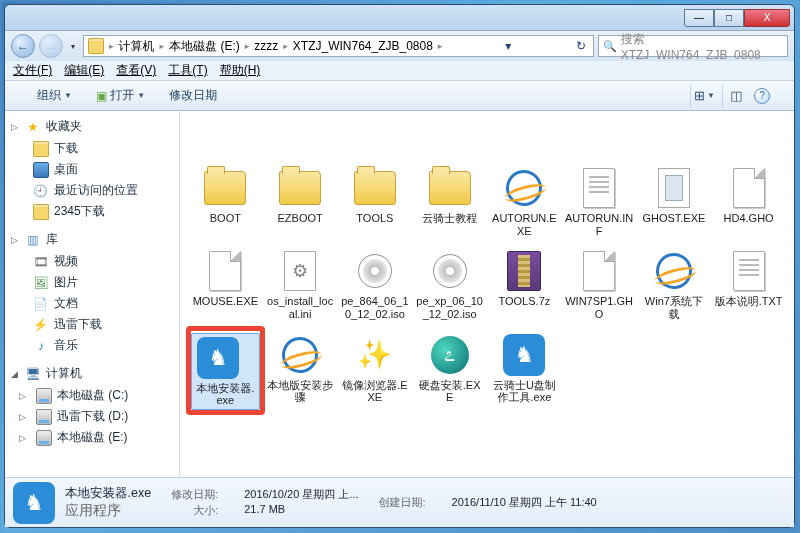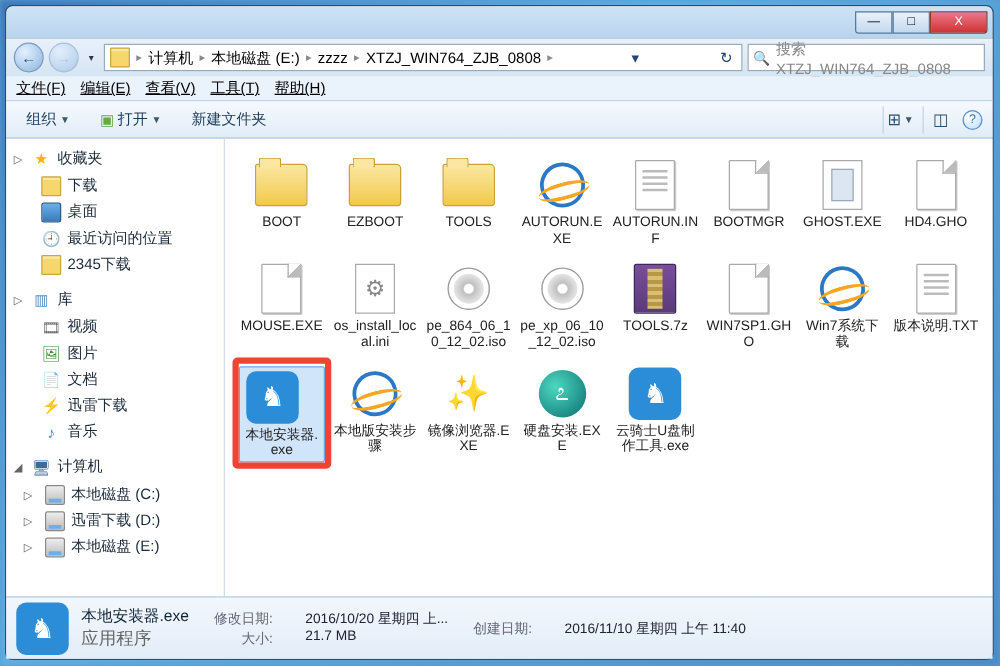--- a/index.html
+++ b/index.html
@@ -29,21 +29,21 @@
 .bc-sep { color: #888; padding: 0 3px; font-size: 9px; }
 .bc-refresh { margin-left: auto; padding: 0 5px; color: #247; cursor: pointer; }
 .searchbox { width: 190px; height: 22px; background: #fff; border: 1px solid #9ab; display: flex; align-items: center; font-size: 12px; color: #888; padding: 0 4px; }
 .searchbox .mag { margin-right: 4px; color: #555; font-size: 11px; }
 
 
 .menubar { height: 20px; display: flex; align-items: center; gap: 12px; padding: 0 8px; font-size: 12px; background: #eaf2fb; border-bottom: 1px solid #c0d2e8; }
 .menubar span { cursor: pointer; text-decoration: underline; }
 
 
-.toolbar { height: 30px; display: flex; align-items: center; gap: 8px; padding: 0 8px; font-size: 12px; background: linear-gradient(#f6fafe, #e1ecf7); border-bottom: 1px solid #aac2dc; justify-content: flex-end; }
+.toolbar { height: 30px; display: flex; align-items: center; gap: 8px; padding: 0 24px; font-size: 12px; background: linear-gradient(#f6fafe, #e1ecf7); border-bottom: 1px solid #aac2dc; justify-content: flex-end; }
 .toolbar .tbtn { padding: 3px 8px; cursor: pointer; color: #1a3a5a; display: flex; align-items: center; gap: 3px; }
 .toolbar .tdrop { font-size: 8px; color: #456; }
 .toolbar .spacer { flex: 1; }
 .toolbar .rico { width: 22px; height: 22px; display: flex; align-items: center; justify-content: center; color: #2b4d70; cursor: pointer; font-size: 13px; border-left: 1px solid #c0d4ea; padding-left: 6px; margin-left: 2px; }
 .toolbar .rico.help { border-radius: 50%; border: 1px solid #5b8dc0; width: 16px; height: 16px; font-size: 10px; padding: 0; color: #2b6db5; background: radial-gradient(circle at 30% 30%, #fff, #bcdcff); }
 
 
 .body { flex: 1; display: flex; background: #fff; min-height: 0; }
 .sidebar { width: 175px; border-right: 1px solid #d0dceb; overflow-y: auto; font-size: 12px; padding: 4px 0; color: #1a2a3a; }
 .tree-group { margin-bottom: 6px; }
@@ -59,21 +59,21 @@
 .ico-disk { background: linear-gradient(#eee, #bbb); border: 1px solid #888; border-radius: 2px; position: relative; }
 .ico-disk::after { content: ""; position: absolute; left: 2px; right: 2px; bottom: 1px; height: 3px; background: #6ab0f0; }
 .ico-pc { color: #3b6b9d; }
 .ico-video { color: #555; }
 .ico-pic { color: #3a8a3a; }
 .ico-doc { color: #4a7a9a; }
 .ico-music { color: #2b8dc0; }
 .ico-thunder { color: #e08000; }
 
 
-.content { flex: 1; overflow: auto; padding: 10px 8px; }
+.content { flex: 1; overflow: auto; padding: 10px 8px; margin-top: 40px; }
 .grid { display: grid; grid-template-columns: repeat(8, 1fr); gap: 4px 0; }
 .item { display: flex; flex-direction: column; align-items: center; text-align: center; padding: 4px 2px 2px; font-size: 11px; color: #222; cursor: pointer; border: 1px solid transparent; border-radius: 2px; }
 .item .thumb { width: 48px; height: 44px; display: flex; align-items: center; justify-content: center; margin-bottom: 2px; }
 .item .label { line-height: 1.15; word-break: break-all; max-width: 70px; }
 .item.highlighted { outline: 5px solid #e43; outline-offset: -3px; }
 .item.highlighted .inner { background: rgba(120,180,240,0.35); border: 1px solid #6aa8e8; border-radius: 2px; padding: 2px; }
 
 
 .th-folder { width: 42px; height: 34px; background: linear-gradient(#fbe7a1, #f1c94a); border: 1px solid #caa23a; border-radius: 2px 4px 3px 3px; position: relative; }
 .th-folder::before { content: ""; position: absolute; top: -6px; left: 2px; width: 16px; height: 7px; background: #fbe7a1; border: 1px solid #caa23a; border-bottom: none; border-radius: 2px 2px 0 0; }
@@ -154,21 +154,21 @@
   <div class="toolbar">
     <div class="tbtn">
         <span>组织</span> 
         <span class="tdrop">▼</span>
       </div>
     <div class="tbtn">
         <span style="color:#6a4;">▣</span> 
         <span>打开</span> 
         <span class="tdrop">▼</span>
       </div>
-    <div class="tbtn">新建文件夹</div>
+    <div class="tbtn">修改日期</div>
     <div class="spacer"></div>
     <div class="rico">⊞ <span class="tdrop" style="margin-left:2px;">▼</span></div>
     <div class="rico">◫</div>
     <div class="rico help">?</div>
   </div>
 
   <div class="body">
     <div class="sidebar">
 
       <div class="tree-group">
@@ -263,35 +263,35 @@
             <div class="label">EZBOOT</div>
           </div>
           <div class="item">
             <div class="thumb">
               <div class="th-folder"></div>
             </div>
             <div class="label">TOOLS</div>
           </div>
           <div class="item">
             <div class="thumb">
+              <div class="th-folder"></div>
+            </div>
+            <div class="label">云骑士教程</div>
+          </div>
+          <div class="item">
+            <div class="thumb">
               <div class="th-ie"></div>
             </div>
             <div class="label">AUTORUN.EXE</div>
           </div>
           <div class="item">
             <div class="thumb">
               <div class="th-txt"></div>
             </div>
             <div class="label">AUTORUN.INF</div>
-          </div>
-          <div class="item">
-            <div class="thumb">
-              <div class="th-blank corner"></div>
-            </div>
-            <div class="label">BOOTMGR</div>
           </div>
           <div class="item">
             <div class="thumb">
               <div class="th-gho"></div>
             </div>
             <div class="label">GHOST.EXE</div>
           </div>
           <div class="item">
             <div class="thumb">
               <div class="th-blank corner"></div>

